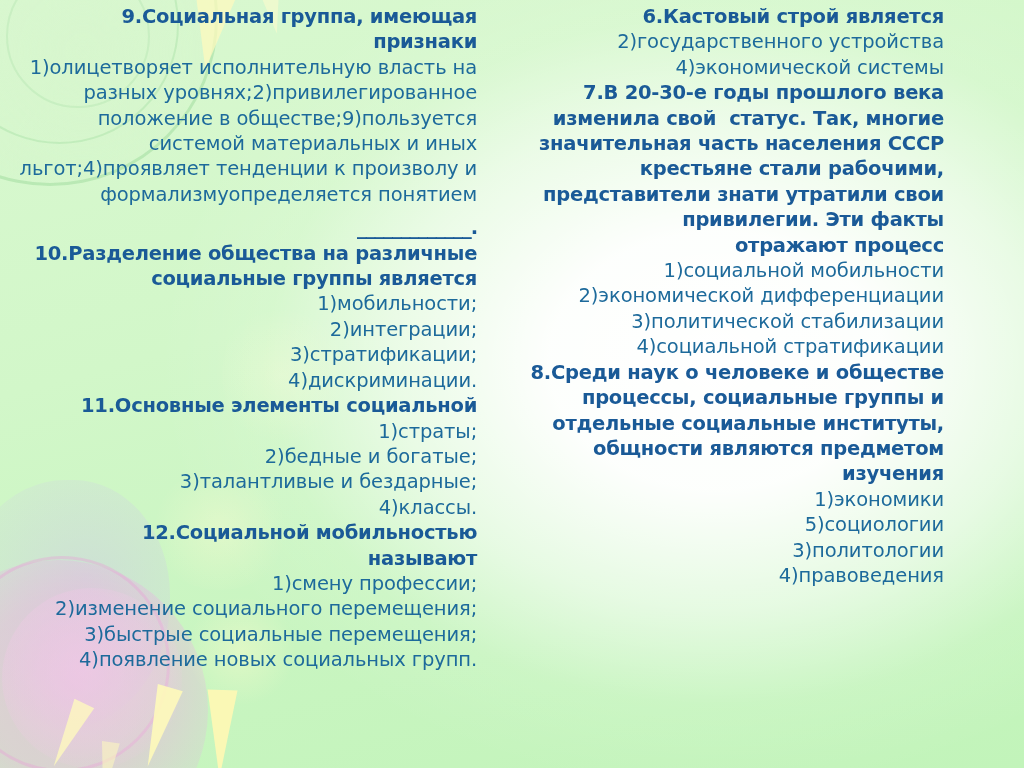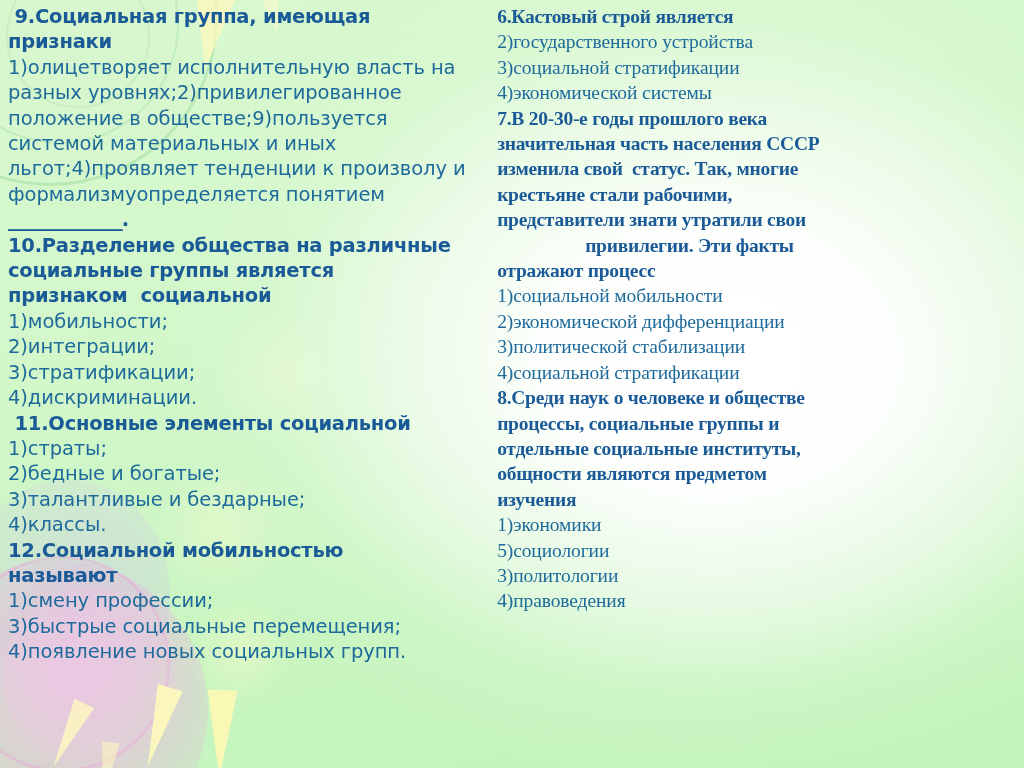--- a/index.html
+++ b/index.html
@@ -199,32 +199,32 @@
 
   
   .columns {
     position: relative;
     z-index: 5;
     display: flex;
     width: 952px;
     height: 768px;
     box-sizing: border-box;
     padding: 4px 0 0 0;
+    text-align: right;
   }
   .col {
     box-sizing: border-box;
   }
   .col-left {
     width: 524px;
     padding: 0 10px 0 8px;
   }
   .col-right {
     width: 500px;
     padding: 0 8px 0 10px;
-    font-family: Liberation Serif, serif;
   }
 
   .line {
     font-size: 19.5px;
     line-height: 25.4px;
     letter-spacing: -0.1px;
     white-space: pre-wrap;
     color: #1d6a9b;
   }
   .line.q {
@@ -232,20 +232,21 @@
     color: #1a5a97;
     letter-spacing: -0.25px;
   }
   .line.indent {
     text-indent: 0;
     padding-left: 88px;
   }
   .line.blank-line {
     color: #1a5a97;
     letter-spacing: -1px;
+    margin-top: 8px;
   }
 </style>
 </head>
 <body>
 
 <div id="slide">
 
   <div class="deco arc-tl"></div>
   <div class="deco arc-tl2"></div>
   <div class="deco arc-tl3"></div>
@@ -269,44 +270,43 @@
         <div class="line q">признаки</div>
         <div class="line">1)олицетворяет исполнительную власть на</div>
         <div class="line">разных уровнях;2)привилегированное</div>
         <div class="line">положение в обществе;9)пользуется</div>
         <div class="line">системой материальных и иных</div>
         <div class="line">льгот;4)проявляет тенденции к произволу и</div>
         <div class="line">формализмуопределяется понятием</div>
         <div class="line q blank-line">_____________.</div>
         <div class="line q">10.Разделение общества на различные</div>
         <div class="line q">социальные группы является</div>
-        <div class="line q">признаком  социальной</div>
         <div class="line">1)мобильности;</div>
         <div class="line">2)интеграции;</div>
         <div class="line">3)стратификации;</div>
         <div class="line">4)дискриминации.</div>
         <div class="line q"> 11.Основные элементы социальной</div>
         <div class="line">1)страты;</div>
         <div class="line">2)бедные и богатые;</div>
         <div class="line">3)талантливые и бездарные;</div>
         <div class="line">4)классы.</div>
         <div class="line q">12.Социальной мобильностью</div>
         <div class="line q">называют</div>
         <div class="line">1)смену профессии;</div>
+        <div class="line">2)изменение социального перемещения;</div>
         <div class="line">3)быстрые социальные перемещения;</div>
         <div class="line">4)появление новых социальных групп.</div>
       </div>
     <div class="col col-right" id="right-col">
         <div class="line q">6.Кастовый строй является</div>
         <div class="line">2)государственного устройства</div>
-        <div class="line">3)социальной стратификации</div>
         <div class="line">4)экономической системы</div>
         <div class="line q">7.В 20-30-е годы прошлого века</div>
+        <div class="line q">изменила свой  статус. Так, многие</div>
         <div class="line q">значительная часть населения СССР</div>
-        <div class="line q">изменила свой  статус. Так, многие</div>
         <div class="line q">крестьяне стали рабочими,</div>
         <div class="line q">представители знати утратили свои</div>
         <div class="line q indent">привилегии. Эти факты</div>
         <div class="line q">отражают процесс</div>
         <div class="line">1)социальной мобильности</div>
         <div class="line">2)экономической дифференциации</div>
         <div class="line">3)политической стабилизации</div>
         <div class="line">4)социальной стратификации</div>
         <div class="line q">8.Среди наук о человеке и обществе</div>
         <div class="line q">процессы, социальные группы и</div>

